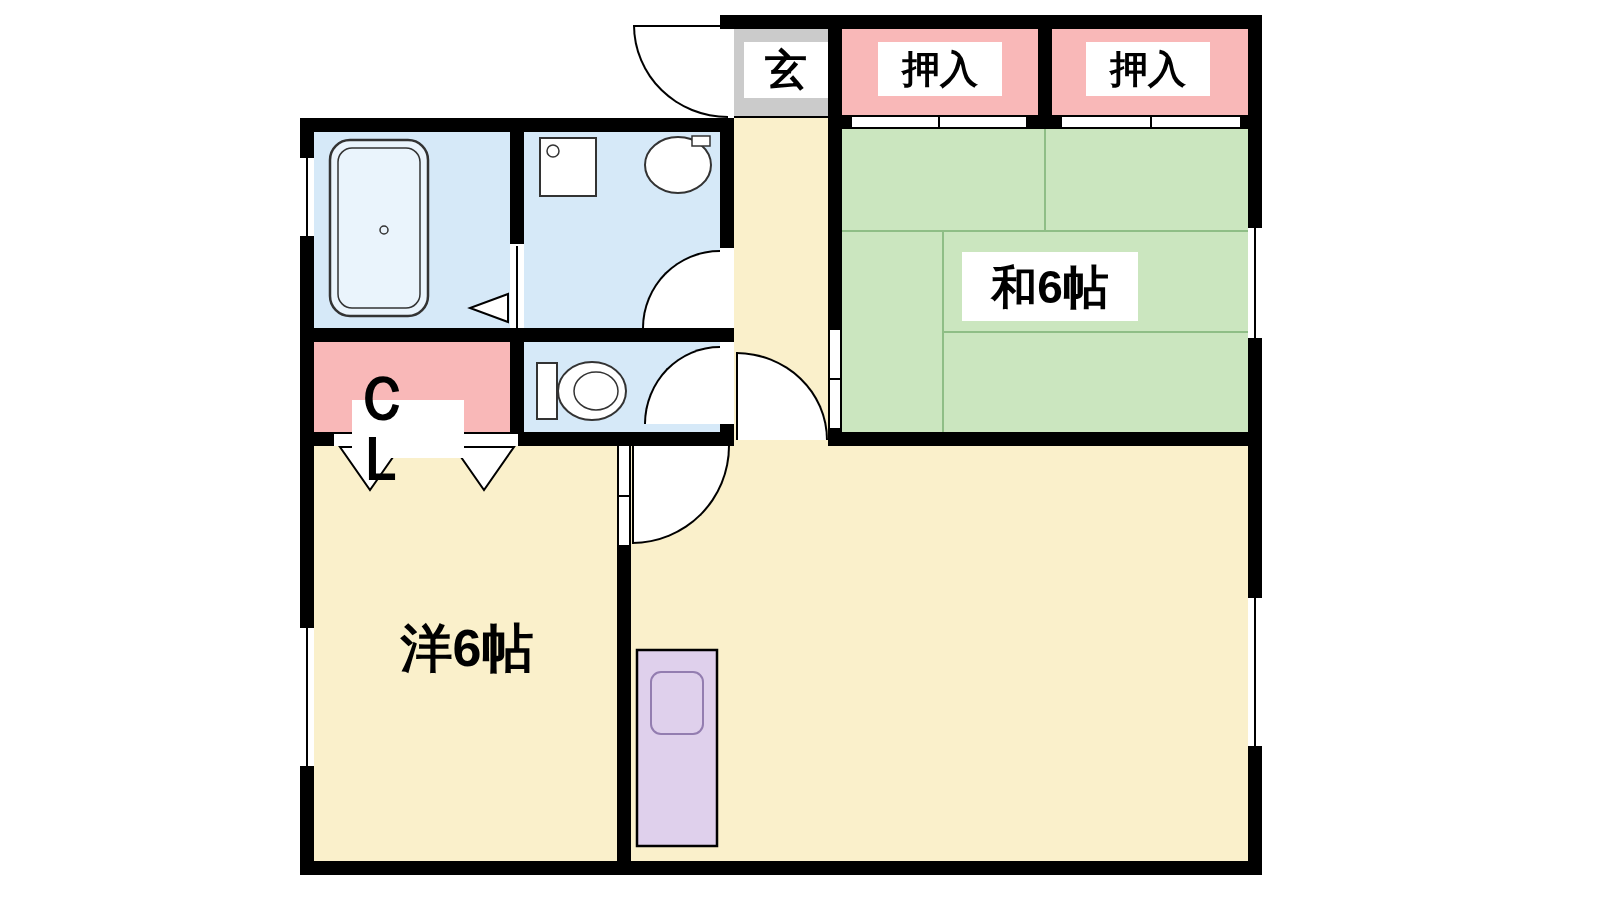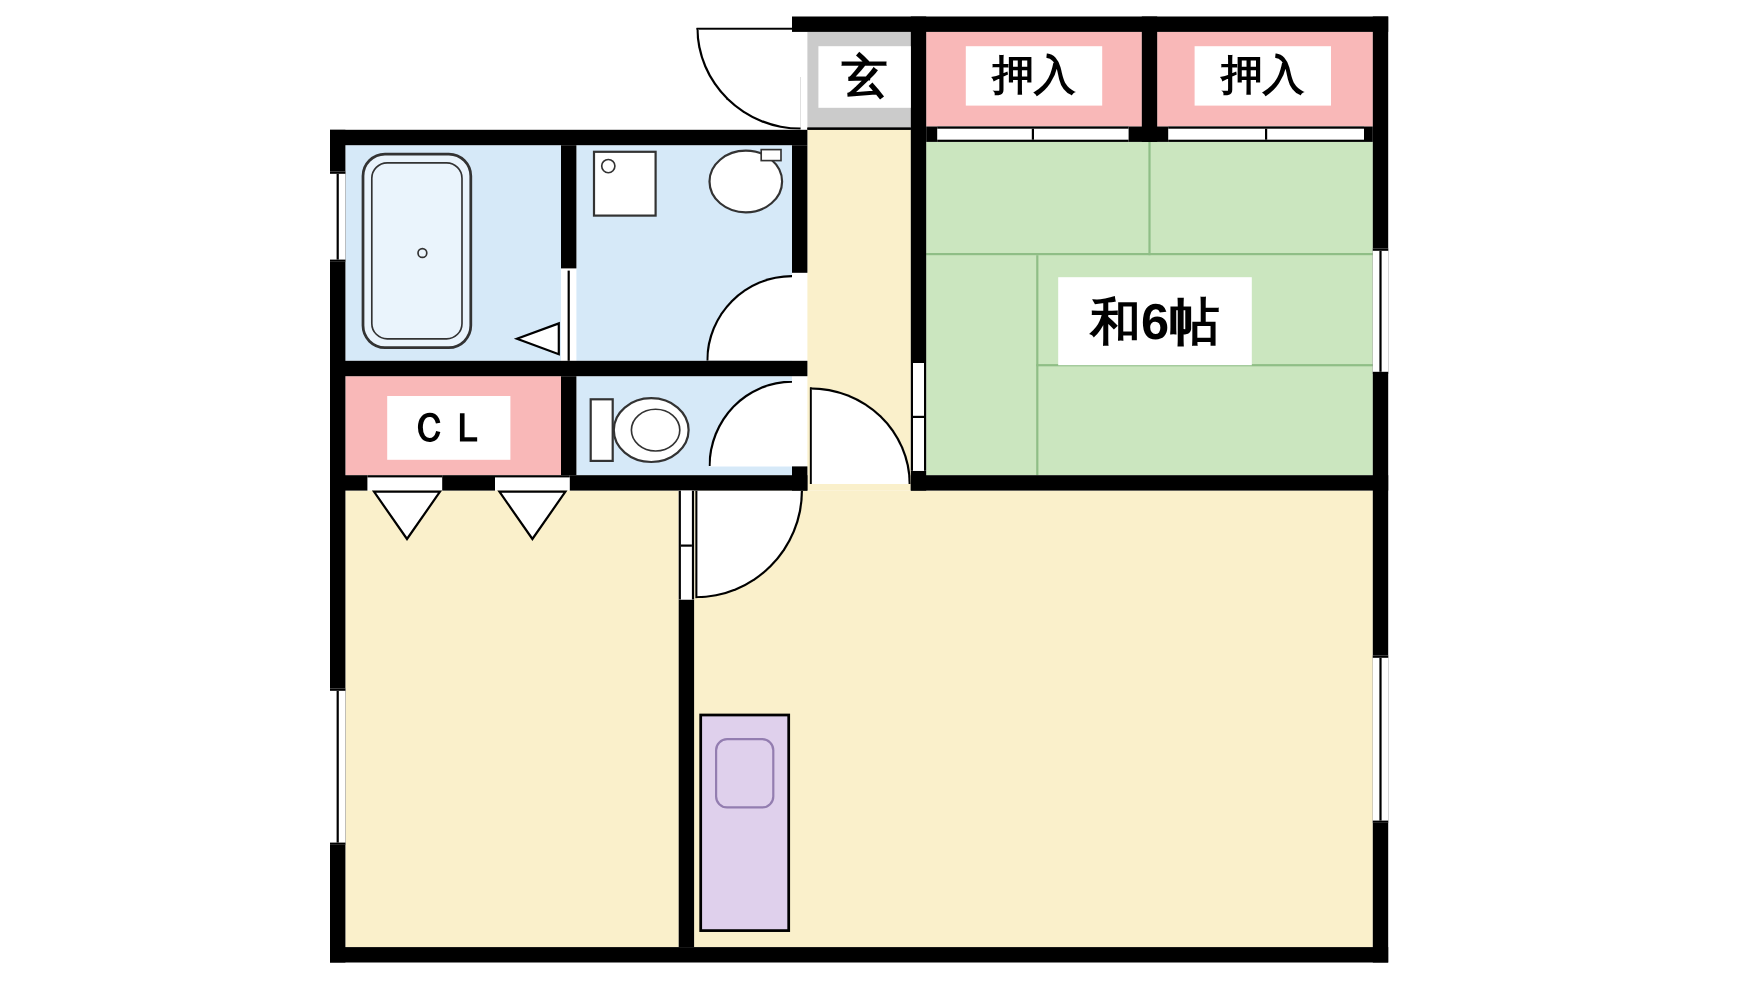--- a/index.html
+++ b/index.html
@@ -30,21 +30,21 @@
   
   .fusuma-h{position:absolute;background:#fff;border-top:2px solid var(--wall,#000);border-bottom:2px solid var(--wall,#000);}
   .fusuma-h::before{content:"";position:absolute;left:50%;top:0;bottom:0;width:2px;margin-left:-1px;background:var(--wall,#000);}
   
   .fusuma-v{position:absolute;background:#fff;border-left:2px solid var(--wall,#000);border-right:2px solid var(--wall,#000);}
   .fusuma-v::before{content:"";position:absolute;top:50%;left:0;right:0;height:2px;margin-top:-1px;background:var(--wall,#000);}
   
   .lbl{position:absolute;display:flex;align-items:center;justify-content:center;
        font-weight:bold;color:#000;background:#fff;line-height:1;}
   .lbl.plain{background:transparent;}
-  .fs38{font-size:38px;} .fs42{font-size:42px;} .fs44{font-size:36px;} .fs46{font-size:46px;} .fs52{font-size:52px;}
+  .fs38{font-size:38px;} .fs42{font-size:42px;} .fs44{font-size:60px;margin-top:40px;} .fs46{font-size:46px;} .fs52{font-size:52px;}
   svg.fixtures{position:absolute;left:0;top:0;pointer-events:none;}
 </style>
 </head>
 <body>
 
 <div class="plan">
 
   <div class="room fill-blue" style="left:314px;top:132px;width:196px;height:196px"></div>
   <div class="room fill-blue" style="left:524px;top:132px;width:196px;height:196px"></div>
   <div class="room fill-pink" style="left:314px;top:342px;width:196px;height:90px"></div>
@@ -126,16 +126,17 @@
       <rect x="651" y="672" width="52" height="62" rx="10" fill="none" stroke="#937DB0" stroke-width="2"></rect>
     </g>
     <polygon points="340,447 400,447 370,490" fill="#FFFFFF" stroke="#000000" stroke-width="2"></polygon>
     <polygon points="454,447 514,447 484,490" fill="#FFFFFF" stroke="#000000" stroke-width="2"></polygon>
     <polygon points="508,294 508,322 470,308" fill="#FFFFFF" stroke="#000000" stroke-width="2"></polygon>
   </svg>
 
   <div class="lbl fs42" style="left:744px;top:42px;width:84px;height:56px">玄</div>
   <div class="lbl fs38" style="left:878px;top:42px;width:124px;height:54px">押入</div>
   <div class="lbl fs38" style="left:1086px;top:42px;width:124px;height:54px">押入</div>
-  <div class="lbl fs46" style="left:962px;top:252px;width:176px;height:80px">和6帖</div>
+  <div class="lbl fs46" style="left:962px;top:252px;width:176px;height:69px">和6帖</div>
   <div class="lbl fs44" style="left:352px;top:360px;width:112px;height:58px">ＣＬ</div>
+  <div class="lbl plain fs52" style="left:332px;top:616px;width:270px;height:64px">洋6帖</div>
 
 </div>
 
 </body></html>

